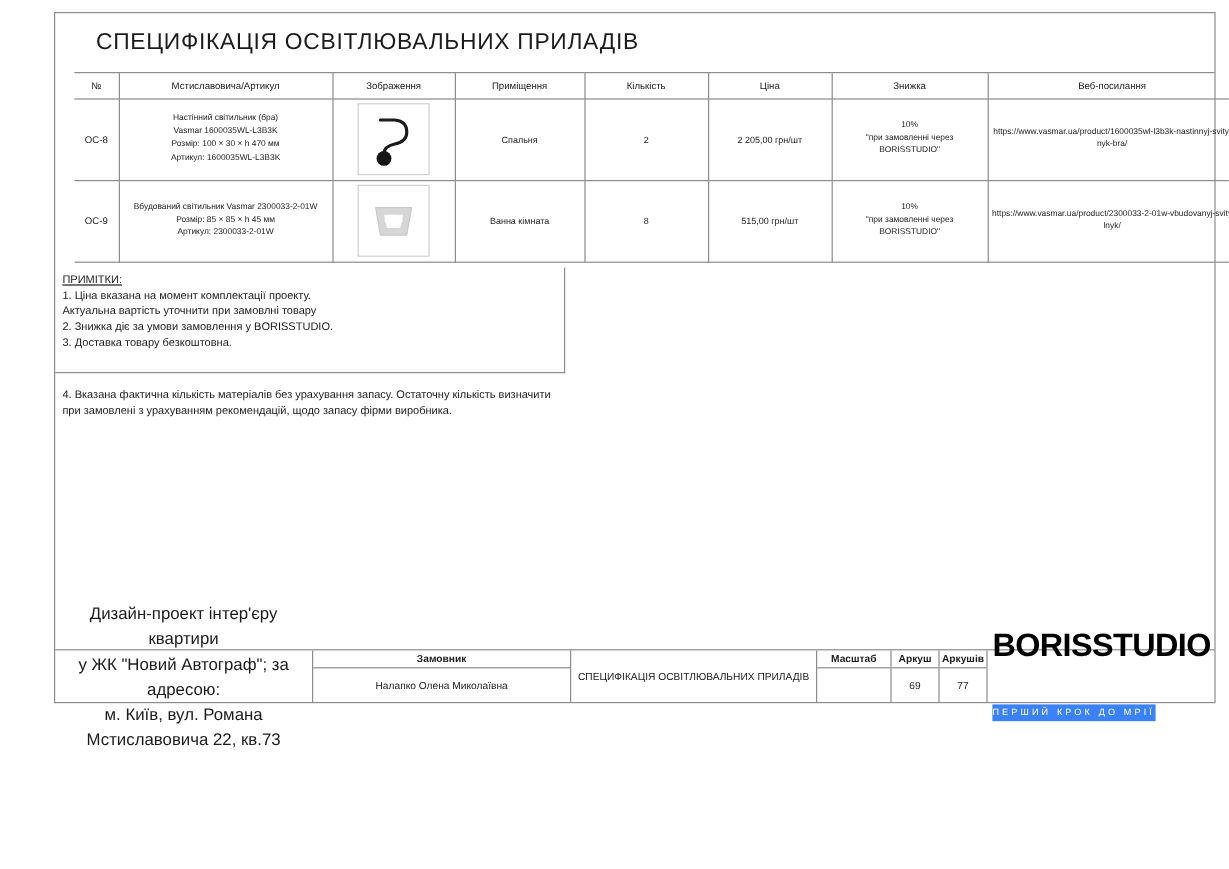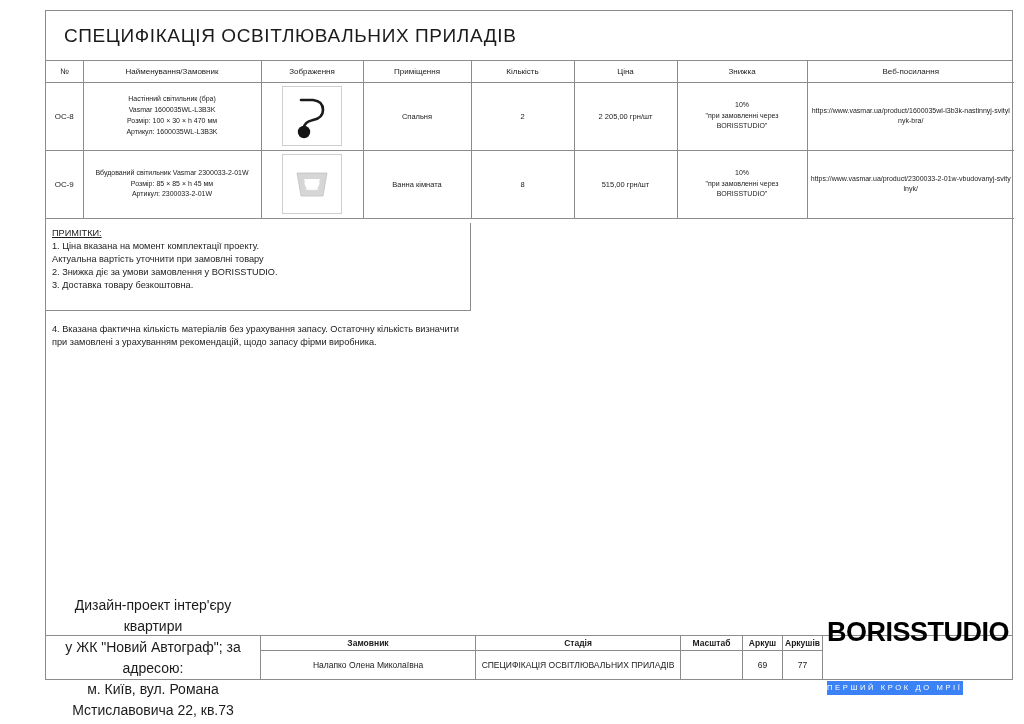--- a/index.html
+++ b/index.html
@@ -15,24 +15,25 @@
     overflow: hidden;
     position: relative;
   }
 
   
   .sheet {
     position: absolute;
     left: 45px;
     top: 10px;
     width: 968px;
-    height: 670px;
+    height: 576px;
     border: 1px solid #8c8c8c;
     box-sizing: border-box;
     background: #fff;
+    padding-left: 16px;
   }
 
   
   .title-band {
     height: 50px;
     border-bottom: 1px solid #8c8c8c;
     display: flex;
     align-items: center;
     box-sizing: border-box;
   }
@@ -217,21 +218,21 @@
 <div class="sheet">
 
   <div class="title-band">
     <div class="doc-title">СПЕЦИФІКАЦІЯ ОСВІТЛЮВАЛЬНИХ ПРИЛАДІВ</div>
   </div>
 
   <table class="spec">
     <thead>
       <tr>
         <th class="c-num">№</th>
-        <th class="c-name">Найменування/Замовник</th>
+        <th class="c-name">Мстиславовича/Артикул</th>
         <th class="c-img">Зображення</th>
         <th class="c-room">Приміщення</th>
         <th class="c-qty">Кількість</th>
         <th class="c-price">Ціна</th>
         <th class="c-disc">Знижка</th>
         <th class="c-link">Веб-посилання</th>
       </tr>
     </thead>
     <tbody>
 
@@ -307,21 +308,20 @@
         <div>м. Київ, вул. Романа Мстиславовича 22, кв.73</div>
       </div>
     </div>
 
     <div class="tb-col tb-customer">
       <div class="tb-head">Замовник</div>
       <div class="tb-body">Налапко Олена Миколаївна</div>
     </div>
 
     <div class="tb-col tb-stage">
-      <div class="tb-head">Стадія</div>
       <div class="tb-body">СПЕЦИФІКАЦІЯ ОСВІТЛЮВАЛЬНИХ ПРИЛАДІВ</div>
     </div>
 
     <div class="tb-col tb-scale">
       <div class="tb-head">Масштаб</div>
       <div class="tb-body"></div>
     </div>
 
     <div class="tb-col tb-sheet">
       <div class="tb-head">Аркуш</div>

